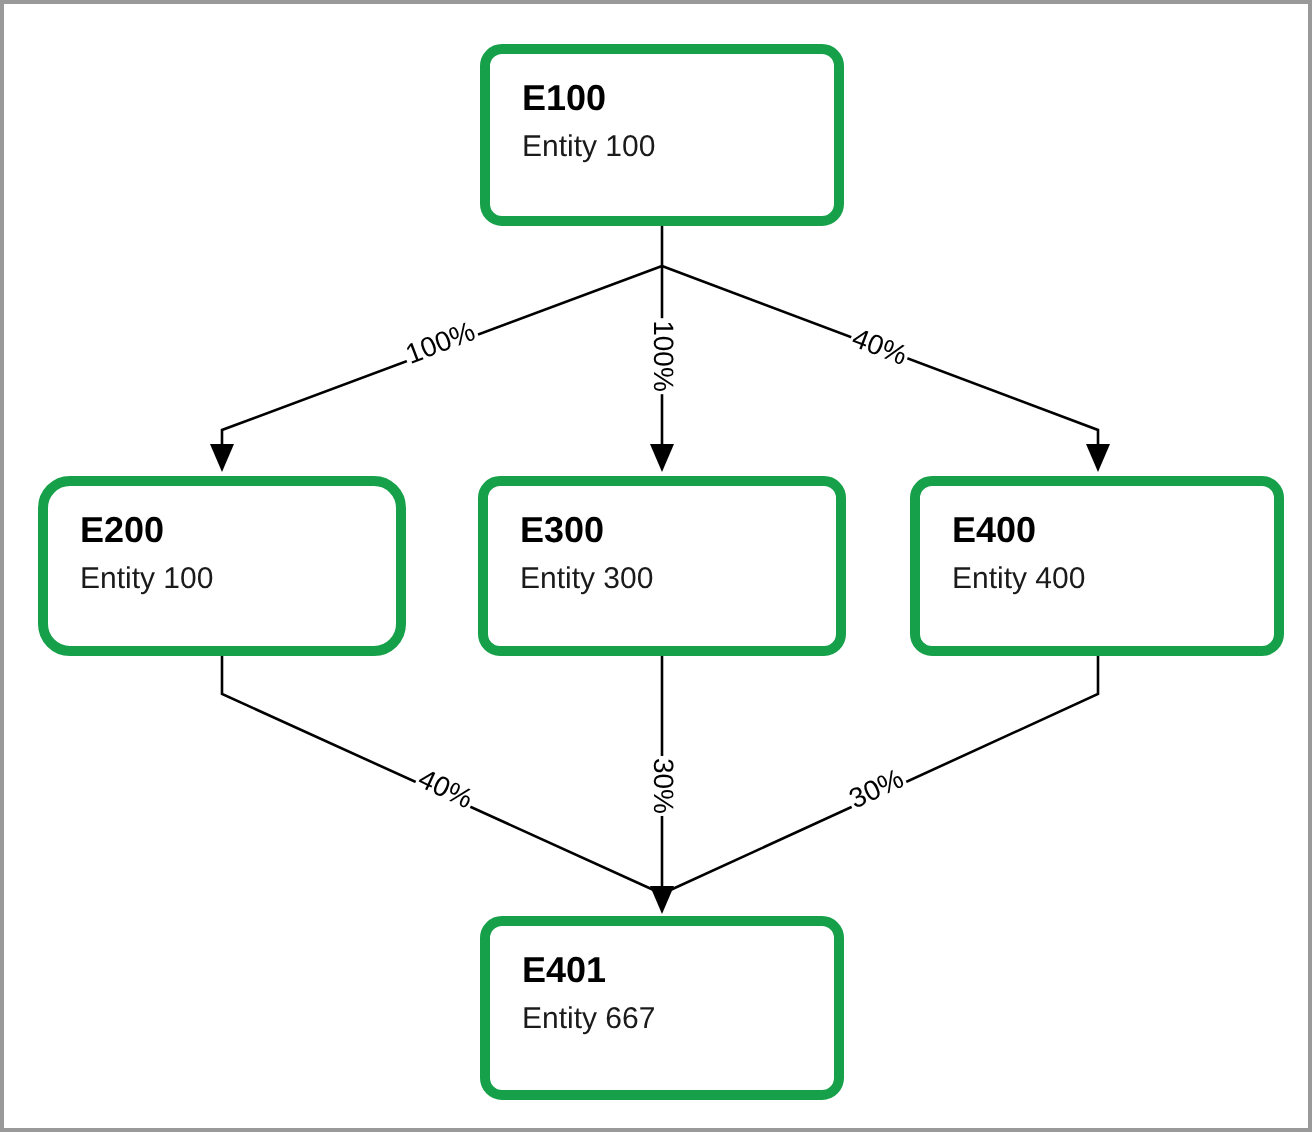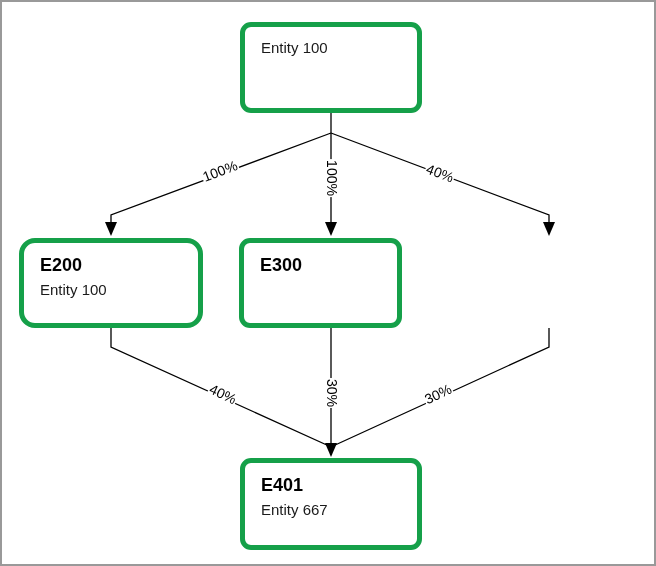--- a/index.html
+++ b/index.html
@@ -55,21 +55,21 @@
     line-height: 16px;
     color: #000000;
     background: #ffffff;
     padding: 0 1px;
     white-space: nowrap;
   }
 
   
   #node-e100 { left: 238px; top: 20px;  width: 182px; height: 91px; }
   #node-e200 { left: 17px;  top: 236px; width: 184px; height: 90px; border-radius: 16px; }
-  #node-e300 { left: 237px; top: 236px; width: 163px; height: 90px; }
+  #node-e300 { left: 237px; top: 236px; width: 184px; height: 90px; }
   #node-e400 { left: 453px; top: 236px; width: 187px; height: 90px; }
   #node-e401 { left: 238px; top: 456px; width: 182px; height: 92px; }
 
   
   #label-e100-e200 { left: 218px; top: 169px; transform: translate(-50%,-50%) rotate(-21deg); }
   #label-e100-e300 { left: 330px; top: 176px; transform: translate(-50%,-50%) rotate(90deg); }
   #label-e100-e400 { left: 438px; top: 171px; transform: translate(-50%,-50%) rotate(21deg); }
   #label-e200-e401 { left: 221px; top: 392px; transform: translate(-50%,-50%) rotate(25deg); }
   #label-e300-e401 { left: 330px; top: 391px; transform: translate(-50%,-50%) rotate(90deg); }
   #label-e400-e401 { left: 436px; top: 392px; transform: translate(-50%,-50%) rotate(-25deg); }
@@ -88,32 +88,38 @@
     <polygon class="arrowhead" points="323,220 335,220 329,234"></polygon>
     <polygon class="arrowhead" points="541,220 553,220 547,234"></polygon>
 
     <path class="edge-line" d="M109,326 L109,345 L327,444"></path>
     <path class="edge-line" d="M329,326 L329,444"></path>
     <path class="edge-line" d="M547,326 L547,345 L331,444"></path>
     <polygon class="arrowhead" points="323,441 335,441 329,455"></polygon>
   </svg>
 
   <div class="node" id="node-e100">
+    <div class="node-title">E100</div>
     <div class="node-subtitle">Entity 100</div>
   </div>
 
   <div class="node" id="node-e200">
     <div class="node-title">E200</div>
     <div class="node-subtitle">Entity 100</div>
   </div>
 
   <div class="node" id="node-e300">
     <div class="node-title">E300</div>
+    <div class="node-subtitle">Entity 300</div>
   </div>
 
+  <div class="node" id="node-e400">
+    <div class="node-title">E400</div>
+    <div class="node-subtitle">Entity 400</div>
+  </div>
 
   <div class="node" id="node-e401">
     <div class="node-title">E401</div>
     <div class="node-subtitle">Entity 667</div>
   </div>
 
   <span class="edge-label" id="label-e100-e200">100%</span>
   <span class="edge-label" id="label-e100-e300">100%</span>
   <span class="edge-label" id="label-e100-e400">40%</span>
   <span class="edge-label" id="label-e200-e401">40%</span>

